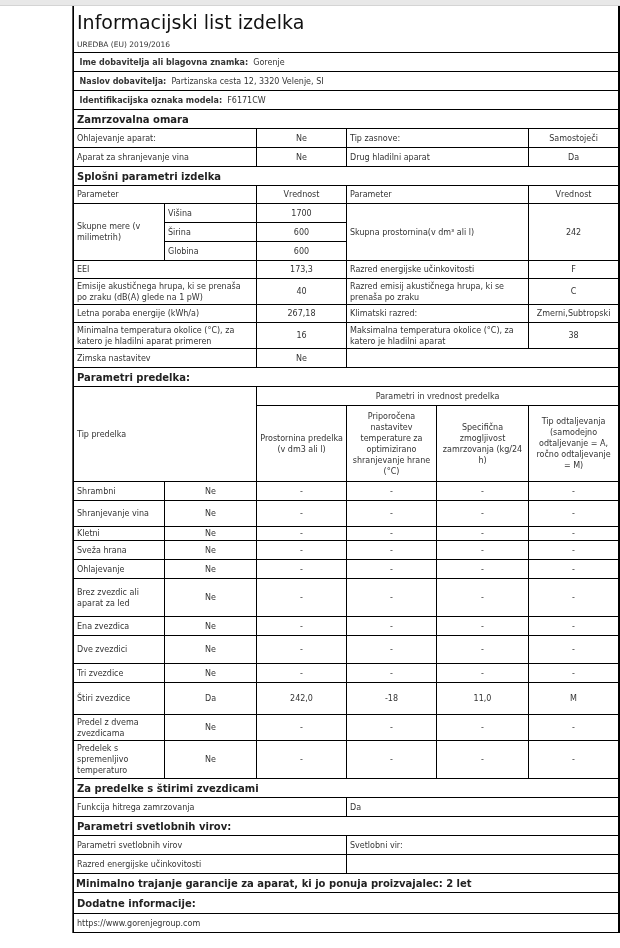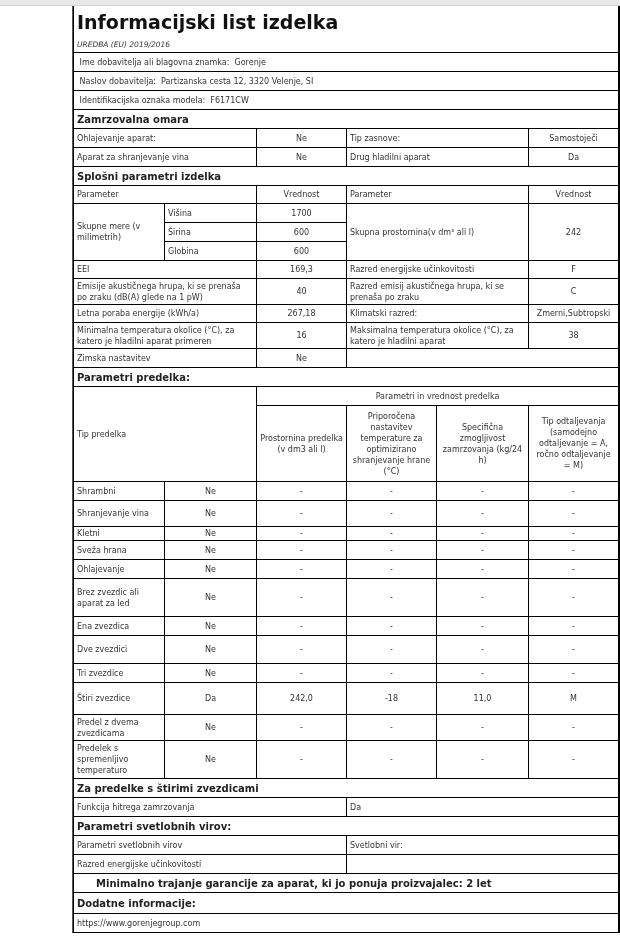--- a/index.html
+++ b/index.html
@@ -3,24 +3,24 @@
 <meta charset="utf-8">
 <style>
   html, body { margin:0; padding:0; }
   body { width:620px; height:948px; background:#ffffff; position:relative; overflow:hidden;
          font-family:"DejaVu Sans", sans-serif; color:#222; }
   .topbar { position:absolute; left:0; top:0; width:620px; height:5px; background:#e8e8e8; border-bottom:1px solid #d4d4d4; }
   .sheet { position:absolute; left:72px; top:6px; width:545px; border-left:1px solid #555; border-right:2px solid #000; }
   table { border-collapse:collapse; width:545px; table-layout:fixed; }
   td { border:1px solid #000; font-size:8px; padding:1px 3px; line-height:11px; color:#333; vertical-align:middle; }
   td.c { text-align:center; }
-  .title { font-size:19px; font-weight:bold; color:#111; padding:4px 3px 2px 3px; line-height:24px; border-top:none; border-bottom:none; }
-  .reg { font-size:7.5px; border-top:none; height:14px;font-style:italic; }
+  .title { font-size:19px; font-weight:normal; color:#111; padding:4px 3px 2px 3px; line-height:24px; border-top:none; border-bottom:none; }
+  .reg { font-size:7.5px; border-top:none; height:14px; }
   .sec { font-weight:bold; color:#222; font-size:10px; height:16px; }
-  .lbl { font-weight:normal; }
+  .lbl { font-weight:bold; }
   .r21 { height:19px; }
   .r18 { height:18px; }
   .r27 { height:26px; }
   .sub { font-size:8px; }
 </style>
 </head>
 <body>
 
 <div class="topbar"></div>
 
@@ -84,21 +84,21 @@
     <tr class="r21">
       <td>Širina</td>
       <td class="c">600</td>
     </tr>
     <tr class="r21">
       <td>Globina</td>
       <td class="c">600</td>
     </tr>
     <tr class="r18">
       <td colspan="2">EEI</td>
-      <td class="c">169,3</td>
+      <td class="c">173,3</td>
       <td colspan="2">Razred energijske učinkovitosti</td>
       <td class="c">F</td>
     </tr>
     <tr class="r27">
       <td colspan="2">Emisije akustičnega hrupa, ki se prenaša po zraku (dB(A) glede na 1 pW)</td>
       <td class="c">40</td>
       <td colspan="2">Razred emisij akustičnega hrupa, ki se prenaša po zraku</td>
       <td class="c">C</td>
     </tr>
     <tr class="r18">
@@ -239,21 +239,21 @@
         </tr>
     <tr class="r21">
       <td colspan="3">Parametri svetlobnih virov</td>
       <td colspan="3">Svetlobni vir:</td>
     </tr>
     <tr class="r21">
       <td colspan="3">Razred energijske učinkovitosti</td>
       <td colspan="3"></td>
     </tr>
     <tr class="r18">
-          <td colspan="6" class="sec" style="padding-left:22px">Minimalno trajanje garancije za aparat, ki jo ponuja proizvajalec:  2 let</td>
+          <td colspan="6" class="sec" style="padding-left:2px">Minimalno trajanje garancije za aparat, ki jo ponuja proizvajalec:  2 let</td>
         </tr>
     <tr>
           <td colspan="6" class="sec" style="height:18px">Dodatne informacije:</td>
         </tr>
     <tr class="r21">
           <td colspan="6">https://www.gorenjegroup.com</td>
         </tr>
   </tbody>
 </table>
 </div>

